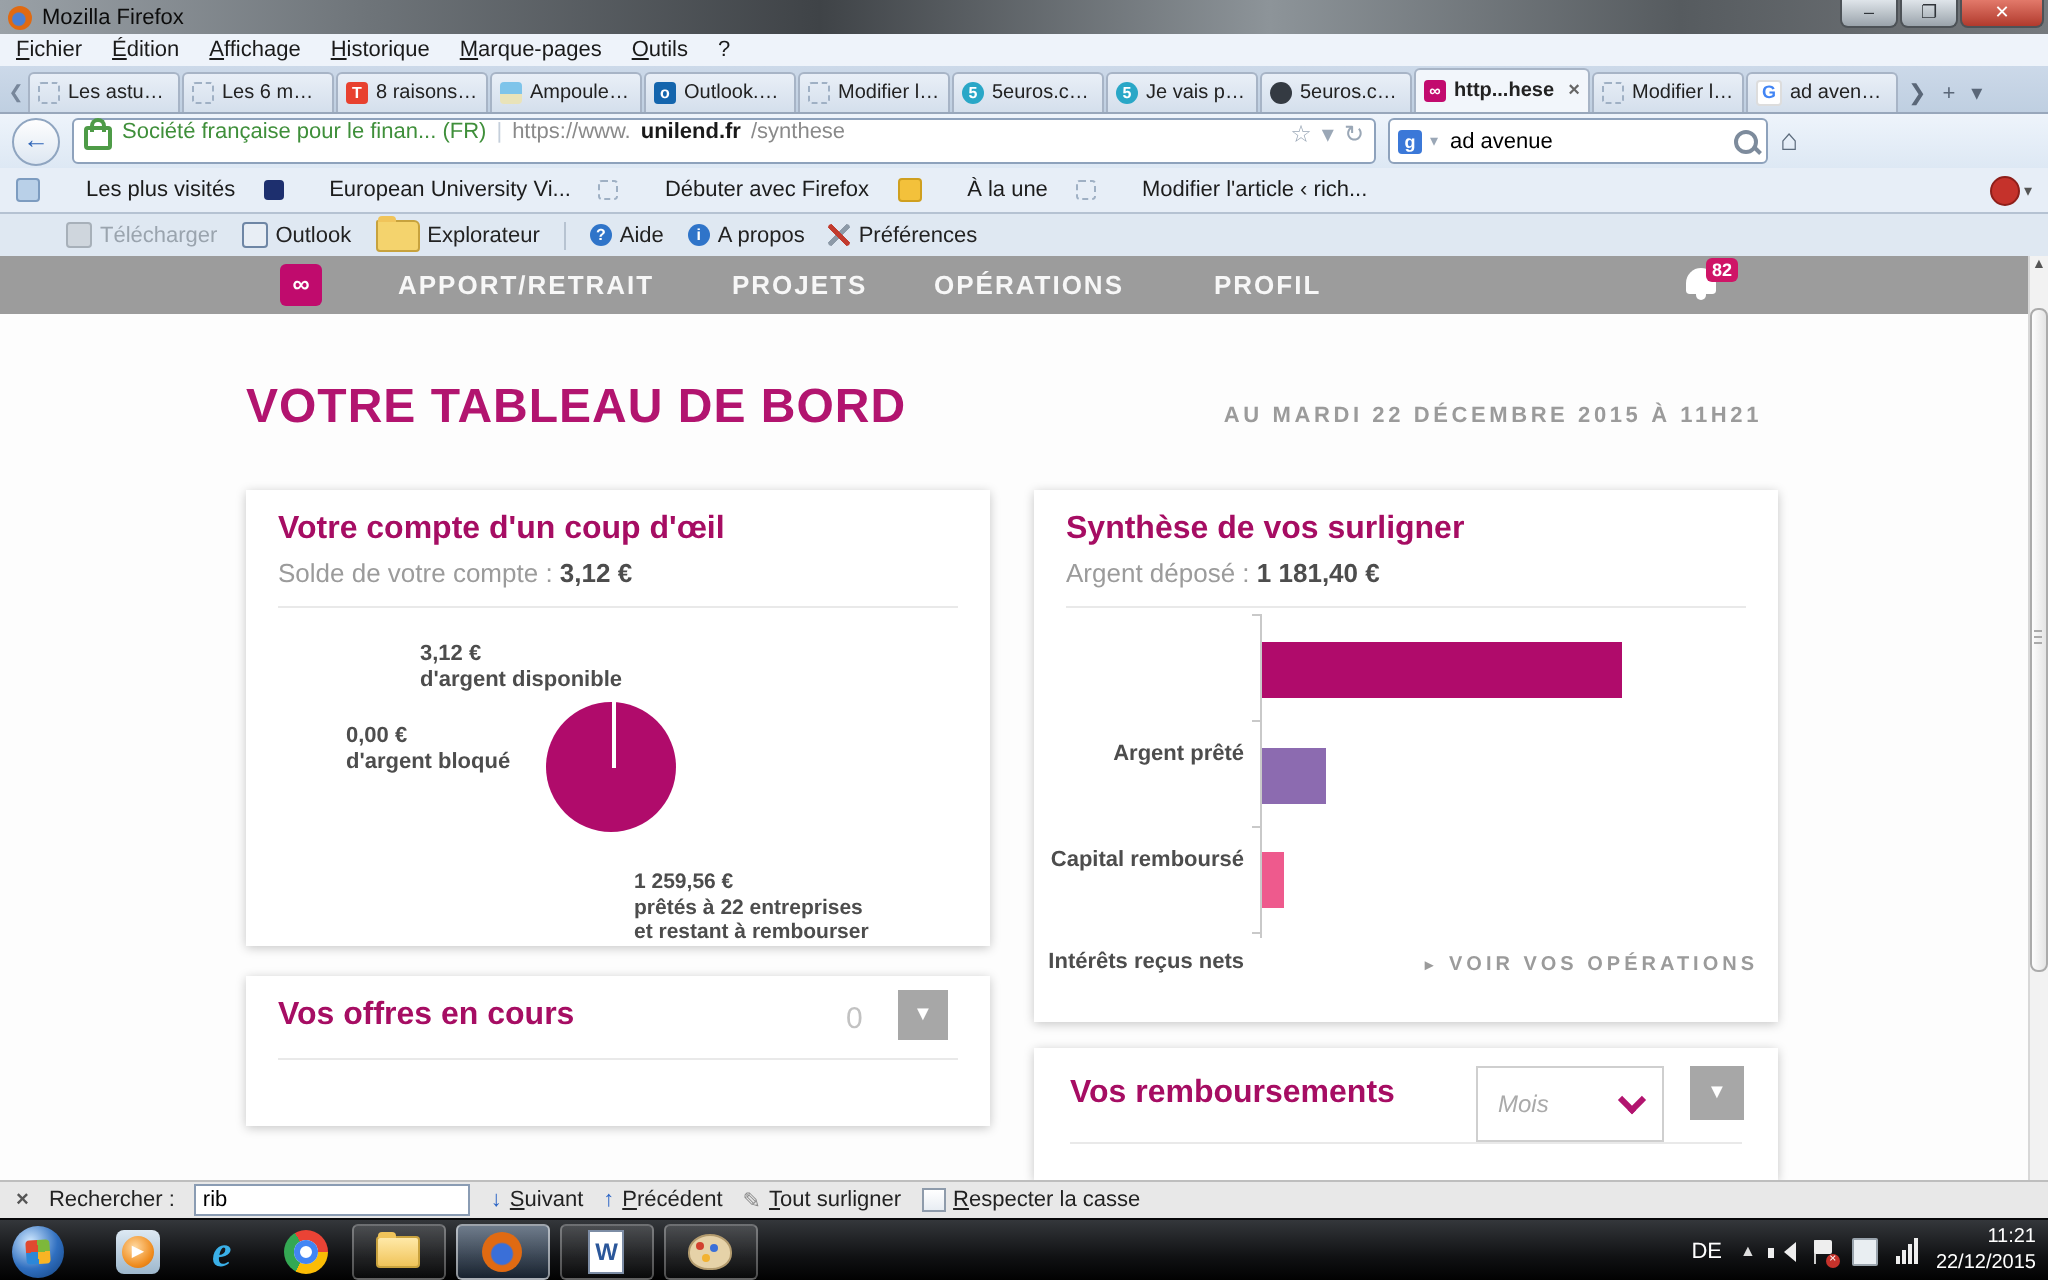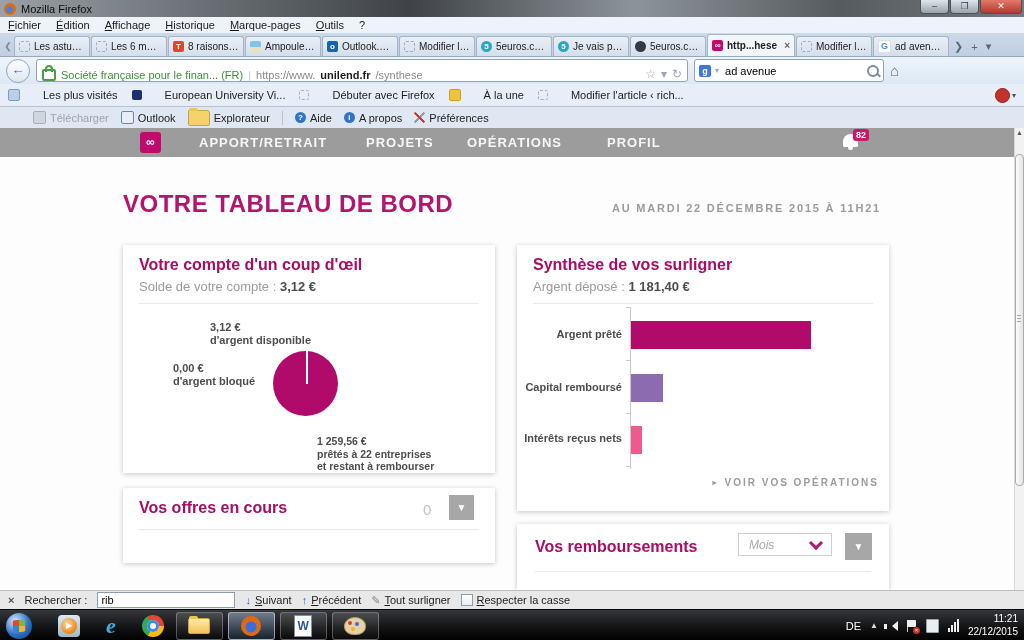--- a/index.html
+++ b/index.html
@@ -30,21 +30,21 @@
   .tico.outlook{background:#1465ad;}
   .tico.fiveeuros{background:#29a7c7;border-radius:50%;}
   .tico.darkc{background:#343a42;border-radius:50%;}
   .tico.unilend{background:#c20a6e;}
   .tico.google{background:#fff;color:#4285f4;border:1px solid #ddd;font-size:9px;}
   .tctrl{font-size:11px;color:#5a6views778;color:#5a6778;margin:0 4px 3px 4px;}
 
   
   .navbar{height:27px;background:linear-gradient(#eef4fb,#dde8f4);display:flex;align-items:center;padding:0 6px;gap:6px;box-sizing:border-box;}
   .backbtn{width:22px;height:22px;border-radius:50%;border:1px solid #8fa5c0;background:linear-gradient(#fefefe,#dde7f2);color:#2f66b8;font-size:13px;font-weight:bold;text-align:center;line-height:20px;}
-  .locbar{flex:none;width:640px;height:21px;background:#fff;border:1px solid #8ea2bc;border-radius:3px;display:flex;align-items:flex-end;font-size:11px;padding:0 5px;gap:5px;}
+  .locbar{flex:none;width:640px;height:21px;background:#fff;border:1px solid #8ea2bc;border-radius:3px;display:flex;align-items:flex-start;font-size:11px;padding:0 5px;gap:5px;}
   .lock{width:10px;height:8px;border:2px solid #4e9b47;border-radius:2px;position:relative;margin-top:3px;}
   .lock:before{content:"";position:absolute;top:-6px;left:1px;width:4px;height:5px;border:2px solid #4e9b47;border-bottom:none;border-radius:4px 4px 0 0;}
   .identity{color:#3f8f3a;white-space:nowrap;}
   .locsep{color:#c5cfdb;}
   .url-scheme,.url-path{color:#8a8a8a;}
   .url-domain{color:#1a1a1a;font-weight:bold;}
   .locbar .spacer{flex:1;}
   .loc-ico{color:#9aa7b6;font-size:12px;}
   .searchbox{flex:none;width:180px;height:21px;background:#fff;border:1px solid #8ea2bc;border-radius:3px;display:flex;align-items:center;padding:0 4px;gap:4px;font-size:11px;}
   .g-ico{width:12px;height:12px;background:#3b78d8;color:#fff;font-size:9px;font-weight:bold;text-align:center;line-height:12px;border-radius:2px;}
@@ -98,38 +98,38 @@
   .pie-gap{position:absolute;left:50%;top:0;width:2px;height:50%;background:#fff;}
   .plabel{position:absolute;font-size:11px;font-weight:bold;color:#4d4d4d;line-height:12.5px;}
   .pl-avail{left:87px;top:76px;}
   .pl-block{left:50px;top:117px;}
   .pl-lent{left:194px;top:190px;font-size:10.5px;}
 
   .card-movements{left:517px;top:117px;width:372px;height:266px;}
   .chart{position:absolute;left:0;top:58px;width:372px;height:168px;}
   .axis{position:absolute;left:113px;top:4px;bottom:2px;border-left:1px solid #c9c9c9;}
   .tick{position:absolute;left:109px;width:5px;border-top:1px solid #c9c9c9;}
-  .bar-lab{position:absolute;left:0;width:105px;text-align:right;font-size:11px;font-weight:bold;color:#4d4d4d;}
+  .bar-lab{position:absolute;left:0;width:105px;text-align:right;font-size:11px;font-weight:bold;color:#4d4d4d;margin-top:43px;}
   .bar-track{position:absolute;left:114px;width:180px;height:28px;}
   .bar-fill{height:100%;}
   .b0{background:#b00b6b;}
   .b1{background:#8c6bb0;}
   .b2{background:#ee5a8d;}
   .ops-link{position:absolute;right:10px;top:232px;color:#9b9b9b;font-size:10px;font-weight:bold;letter-spacing:2px;display:flex;gap:6px;align-items:center;}
   .ops-arrow{font-size:8px;}
 
   .card-offers{left:123px;top:360px;width:372px;height:75px;}
   .off-count{position:absolute;left:300px;top:13px;color:#c2c2c2;font-size:15px;}
   .grayb{position:absolute;background:#a7a7a7;color:#fff;text-align:center;}
   .gb-off{left:326px;top:7px;width:25px;height:25px;font-size:10px;line-height:25px;}
   .off-hr{position:absolute;left:16px;right:16px;top:41px;border-top:1px solid #e9e9e9;}
 
   .card-repay{left:517px;top:396px;width:372px;height:66px;}
   .rp-title{position:absolute;left:18px;top:14px;color:#a60d63;font-size:16px;font-weight:bold;}
-  .rp-select{position:absolute;left:221px;top:9px;width:94px;height:23px;border:1px solid #cfcfcf;background:#fff;box-sizing:border-box;display:flex;align-items:center;justify-content:space-between;padding:0 10px;}
+  .rp-select{position:absolute;left:221px;top:9px;width:94px;height:38px;border:1px solid #cfcfcf;background:#fff;box-sizing:border-box;display:flex;align-items:center;justify-content:space-between;padding:0 10px;}
   .rp-val{color:#aaa;font-size:12px;font-style:italic;}
   .chev{width:7px;height:7px;border-right:3px solid #b2146f;border-bottom:3px solid #b2146f;transform:rotate(45deg);margin-top:-4px;}
   .gb-rp{left:328px;top:9px;width:27px;height:27px;font-size:10px;line-height:27px;}
   .rp-hr{position:absolute;left:18px;right:18px;top:47px;border-top:1px solid #e9e9e9;}
 
   .scrollbar{position:absolute;right:0;top:0;width:10px;height:462px;background:#f2f2f2;border-left:1px solid #d8d8d8;box-sizing:border-box;}
   .sb-up{position:absolute;top:1px;left:0;width:9px;text-align:center;font-size:7px;color:#555;}
   .sb-thumb{position:absolute;left:0px;top:26px;width:7px;height:330px;background:linear-gradient(90deg,#fdfdfd,#e4e4e4);border:1px solid #ababab;border-radius:4px;}
   .sb-grip{position:absolute;left:1px;top:160px;width:4px;border-top:1px solid #aaa;box-shadow:0 3px 0 #aaa,0 6px 0 #aaa;}
 

